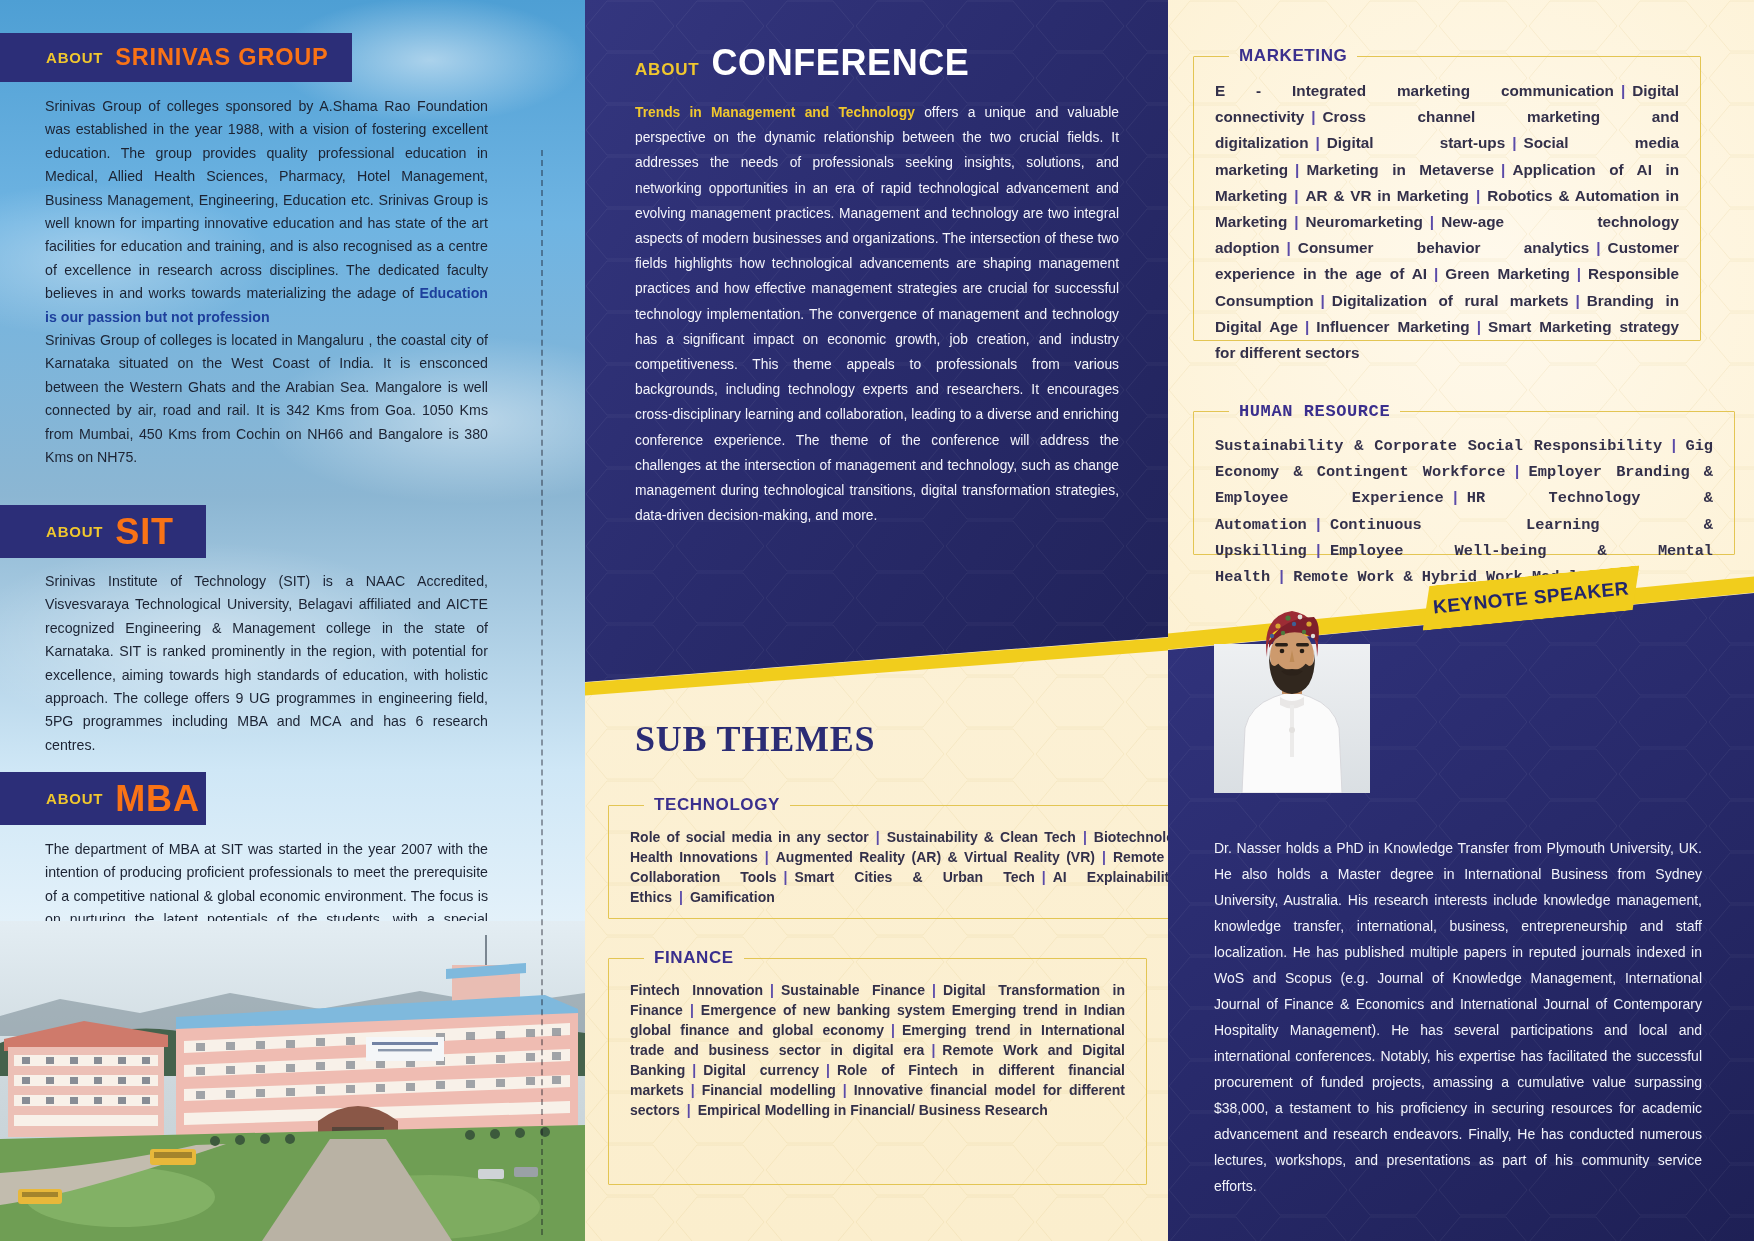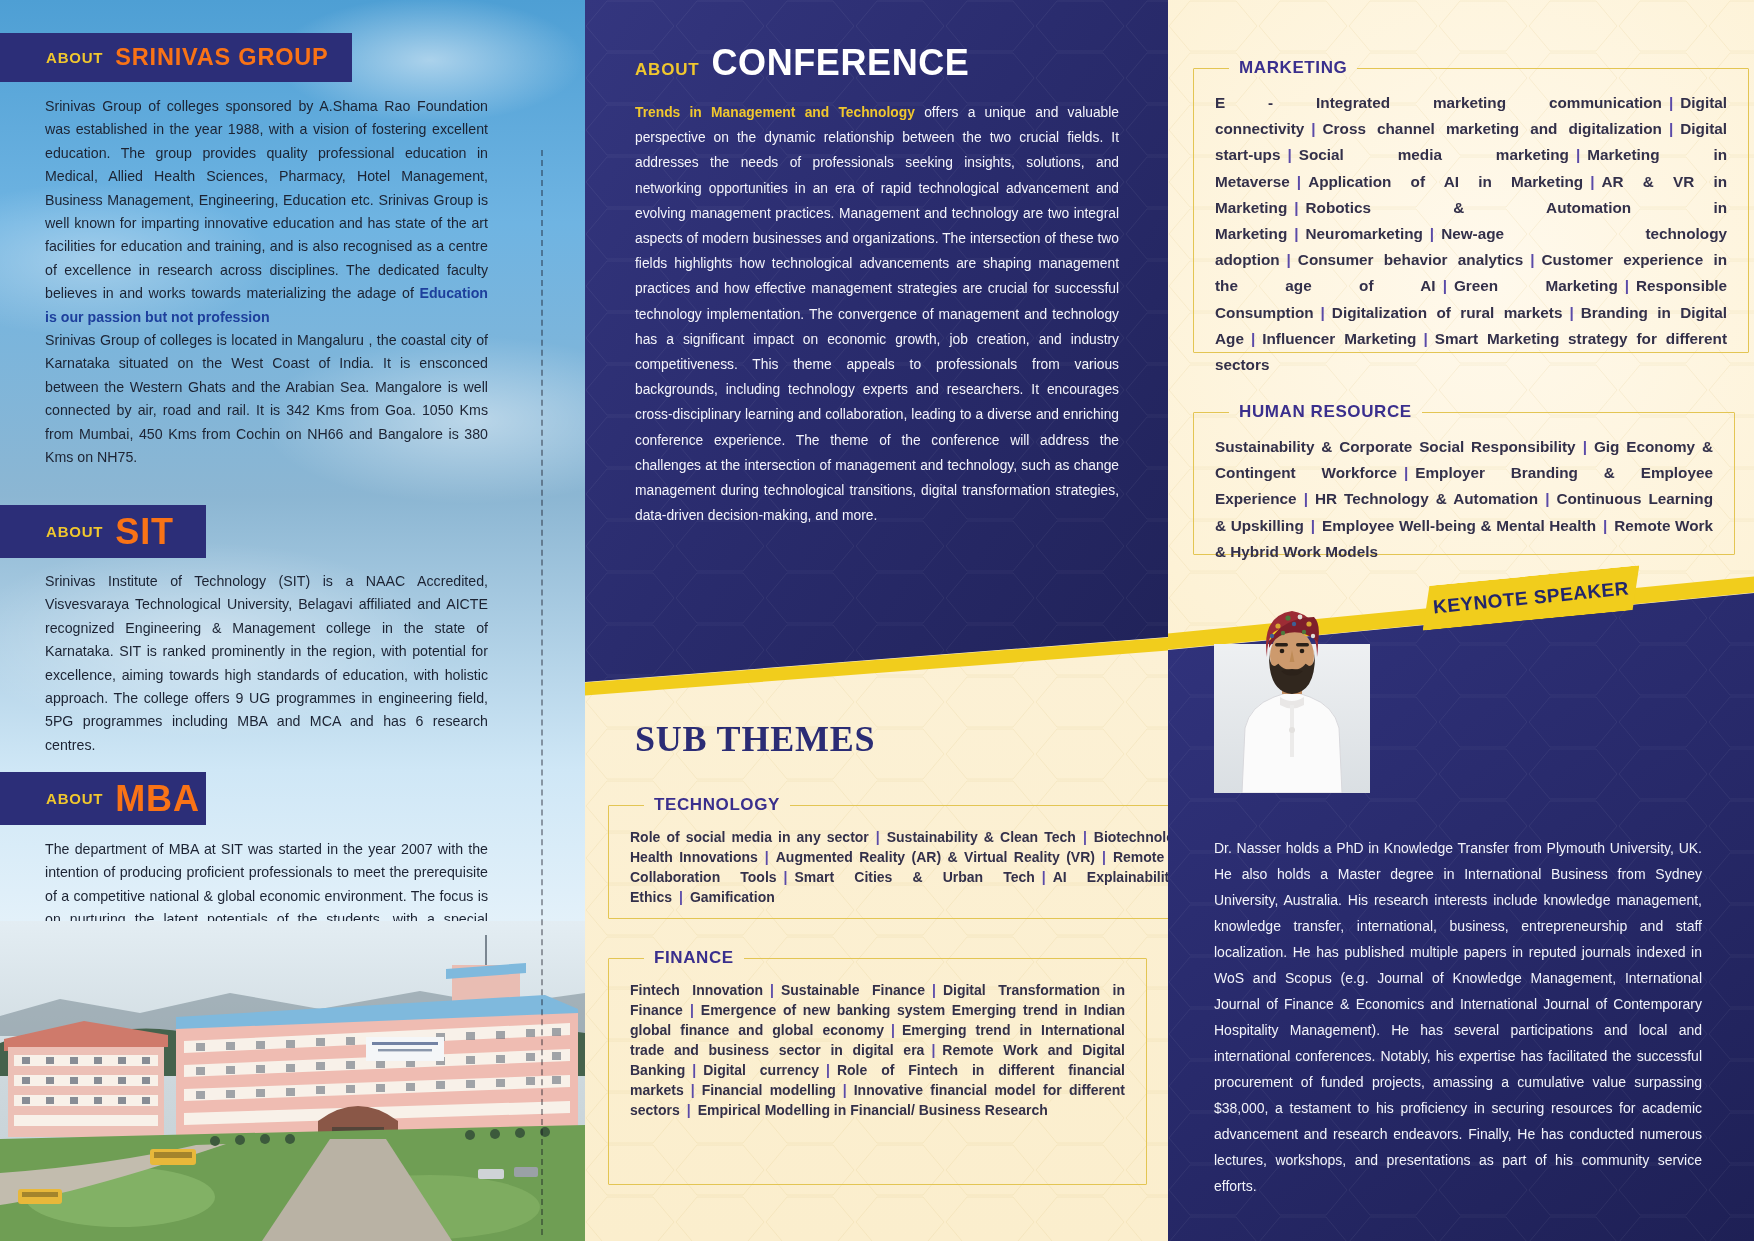--- a/index.html
+++ b/index.html
@@ -58,22 +58,22 @@
 
   fieldset.theme-box{position:absolute;border:1.6px solid #e3c553;background:transparent;
     margin:0;padding:2px 21px 12px;box-sizing:border-box;border-radius:1px;}
   fieldset.theme-box legend{font-size:17px;font-weight:800;color:#3a2f8d;
     letter-spacing:.6px;padding:0 10px;margin-left:14px;}
   .theme-items{margin:10px 0 0;text-align:justify;color:#33304a;font-weight:600;}
   .sep{color:#5a4aa8;font-weight:700;margin:0 7px;}
   .box-tech{left:23px;top:795px;width:636px;height:124px;}
   .box-fin{left:23px;top:948px;width:539px;height:237px;}
   .box-tech .theme-items,.box-fin .theme-items{font-size:14px;line-height:20px;}
-  .box-mkt{left:25px;top:58px;width:556px;height:295px;}
-  .box-hr{left:25px;top:402px;width:542px;height:153px;}
+  .box-mkt{left:25px;top:46px;width:508px;height:295px;}
+  .box-hr{left:25px;top:402px;width:542px;height:153px;font-family:Liberation Mono, monospace;}
   .box-mkt .theme-items,.box-hr .theme-items{font-size:15.3px;line-height:26.2px;}
 
   
   .right-navy{position:absolute;left:0;top:540px;width:100%;height:701px;
     background:linear-gradient(145deg,#32347f 0%,#272969 55%,#1e2055 100%);
     clip-path:polygon(0 110px,100% 53px,100% 100%,0 100%);}
   .right-stripe{top:605px;height:16px;transform:rotate(-5.56deg);}
   .keynote-badge{position:absolute;left:252px;top:576px;width:222px;height:44px;
     background:#f1cd1c;transform:rotate(-5.56deg);
     clip-path:polygon(5% 0,100% 0,95% 100%,0 100%);

